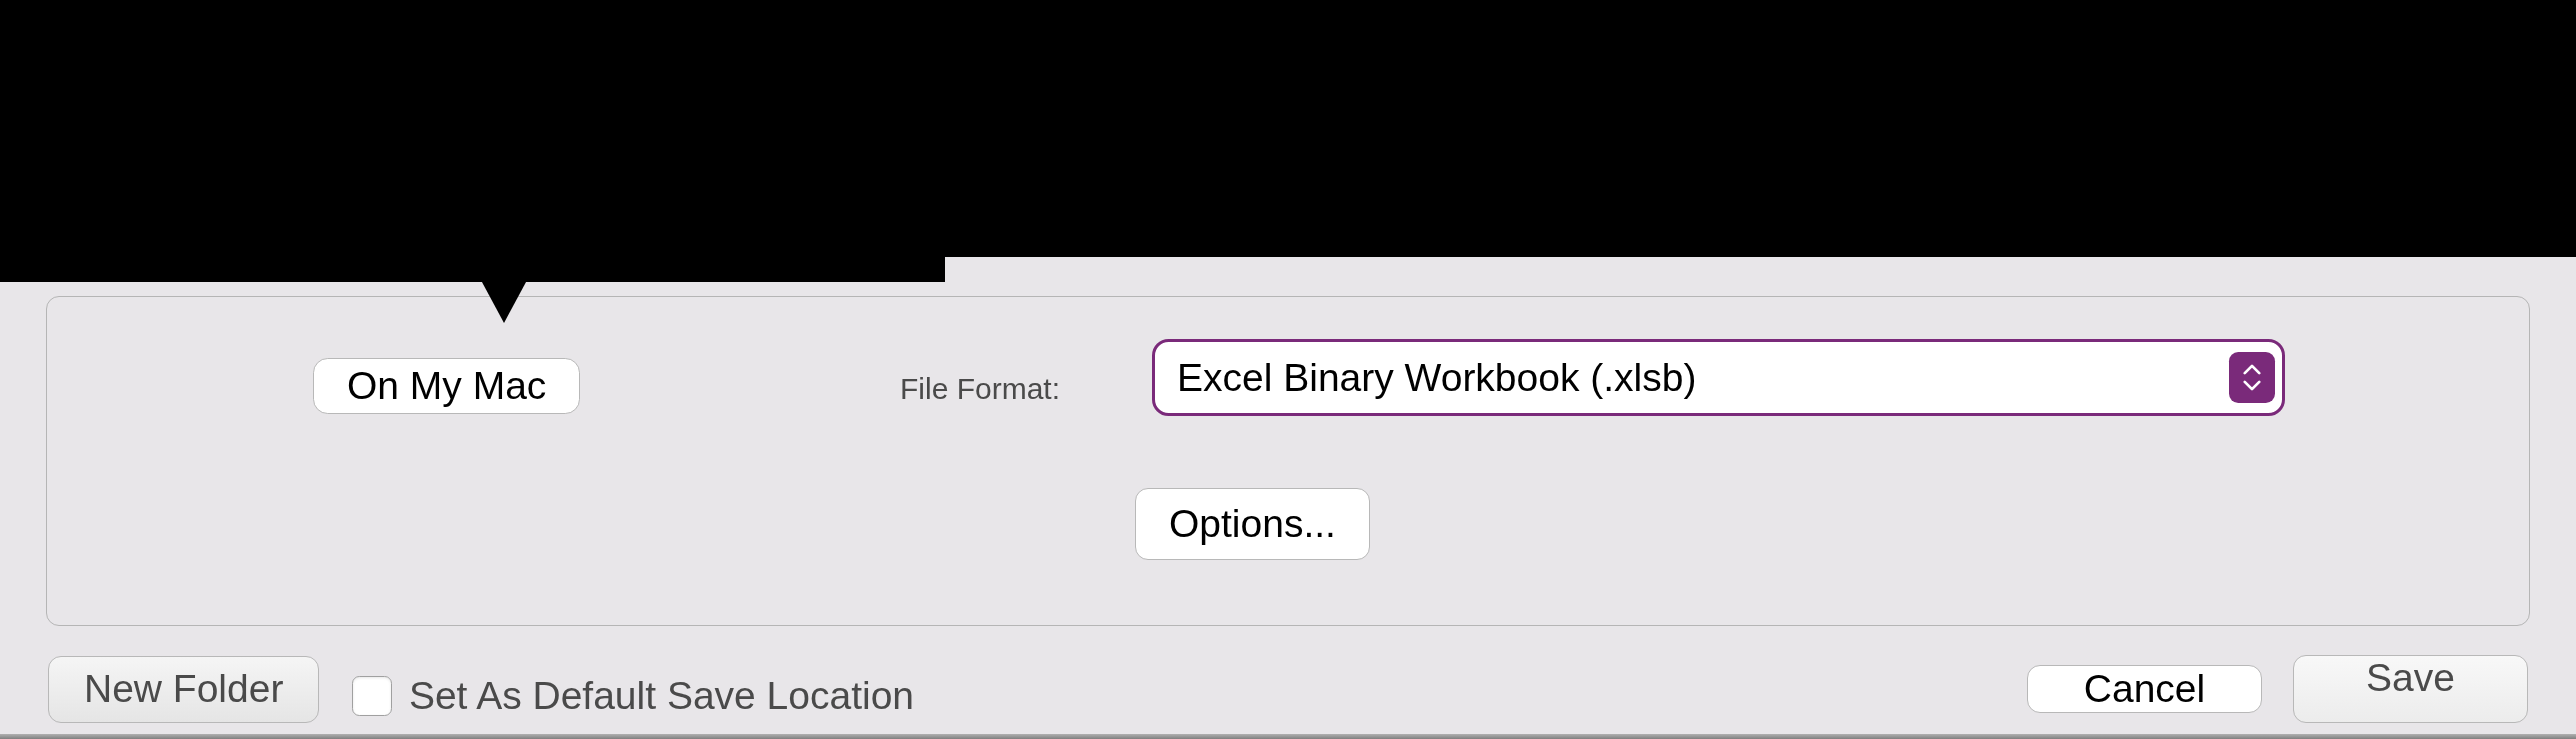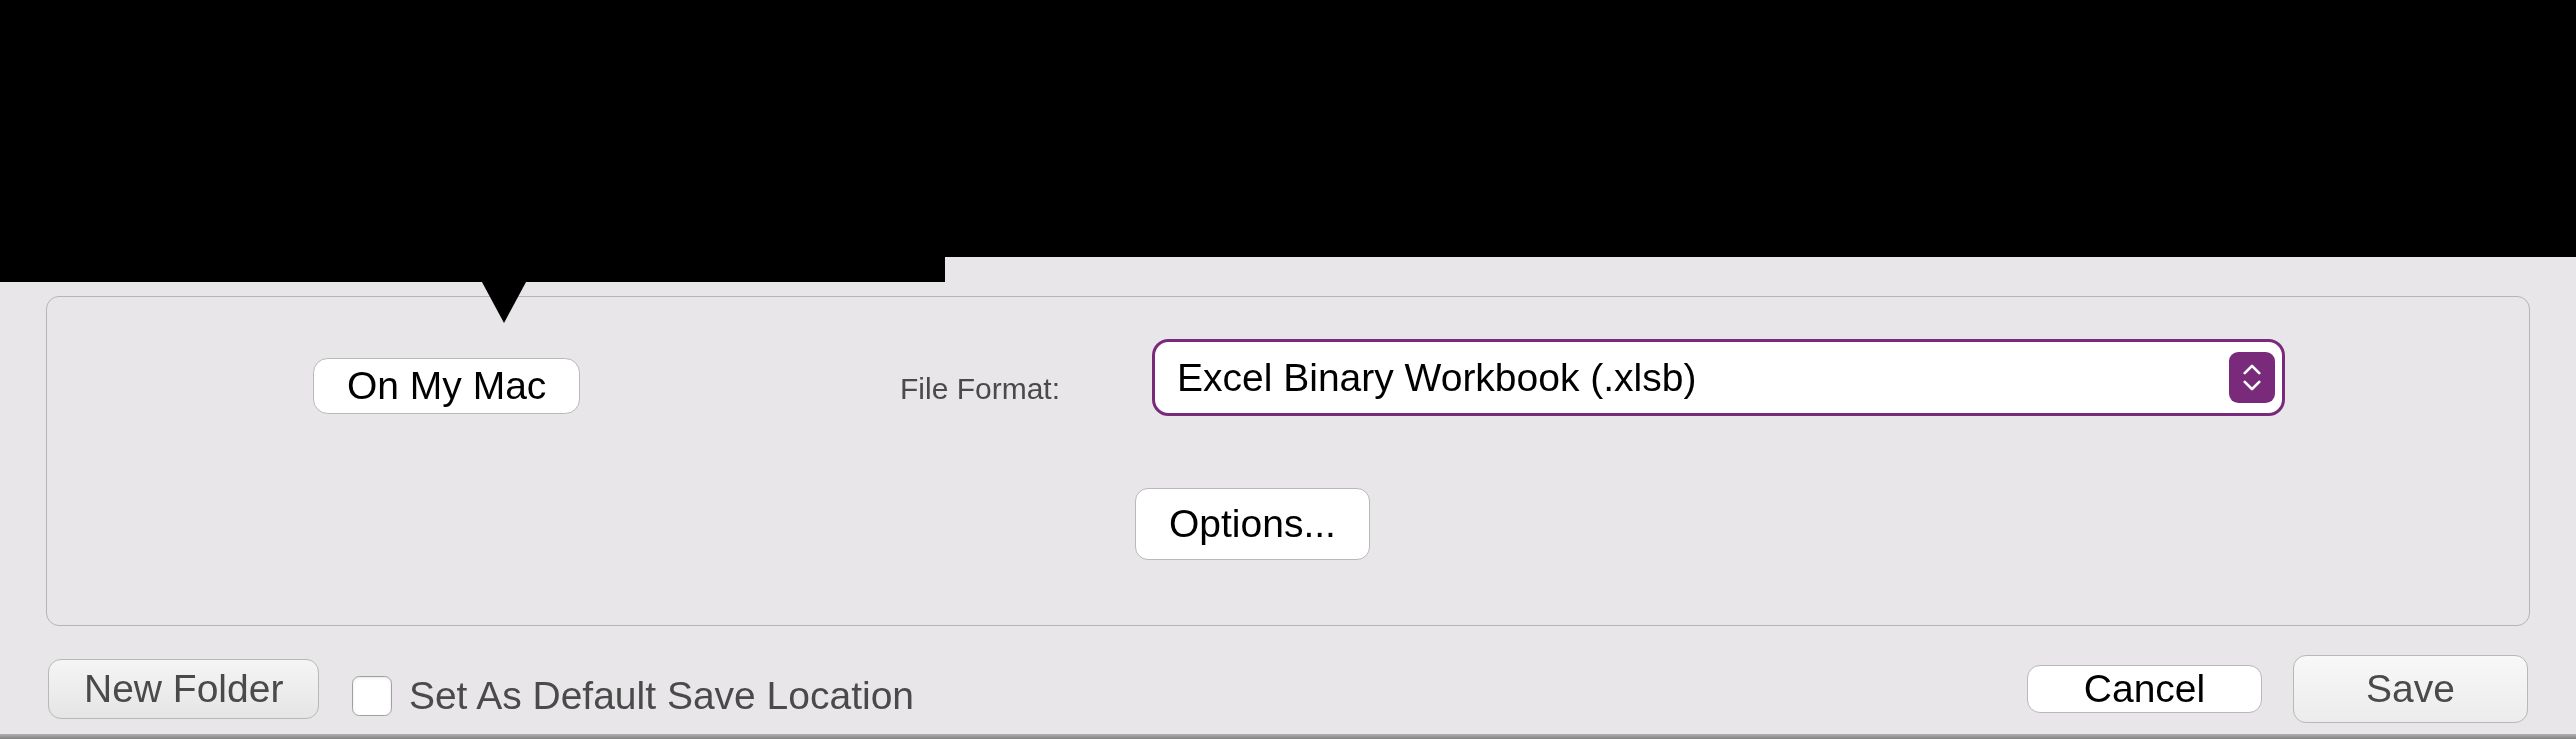--- a/index.html
+++ b/index.html
@@ -131,21 +131,21 @@
       position: absolute;
       bottom: 3.7px;
       left: 0;
       right: 0;
       height: 92px;
       display: flex;
       align-items: center;
       padding: 0 48px;
     }
     .new-folder-btn {
-      height: 60px;
+      height: 67px;
       padding: 0 35px;
       background: linear-gradient(to bottom, #f5f5f5, #e5e5e5);
       border: 1.8px solid #b8b8b8;
       border-radius: 13px;
       font-size: 39px;
       color: #4a4a4a;
       cursor: pointer;
       display: flex;
       align-items: center;
       justify-content: center;
@@ -190,21 +190,20 @@
     .save-btn {
       width: 235px;
       height: 68px;
       background: linear-gradient(to bottom, #f8f8f8, #ececec);
       border: 1.8px solid #b8b8b8;
       border-radius: 13px;
       font-size: 39px;
       color: #4a4a4a;
       cursor: pointer;
       display: flex;
-      align-items: center;
       justify-content: center;
     }
     .bottom-edge {
       position: absolute;
       bottom: 0;
       left: 0;
       right: 0;
       height: 5.5px;
       background: linear-gradient(to bottom, #b0b0b0, #808080);
     }

